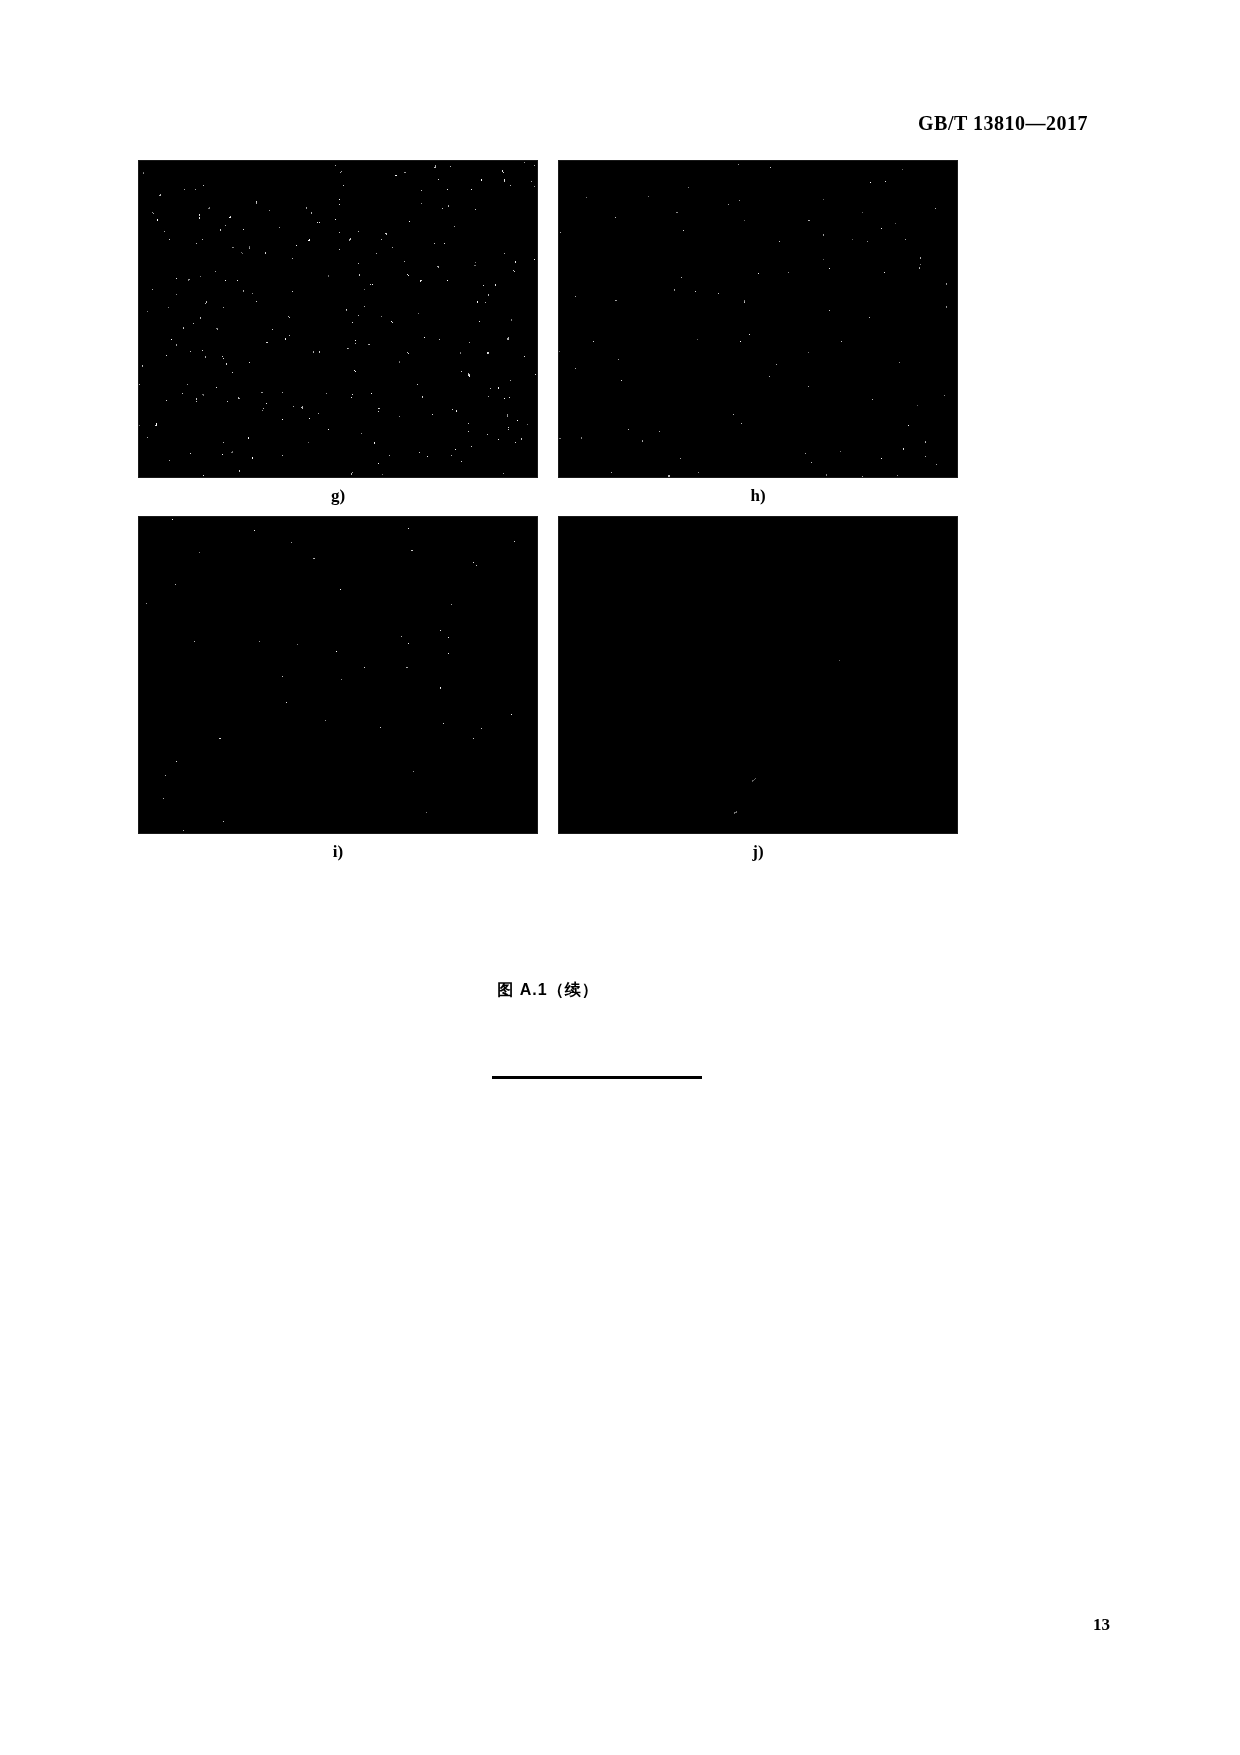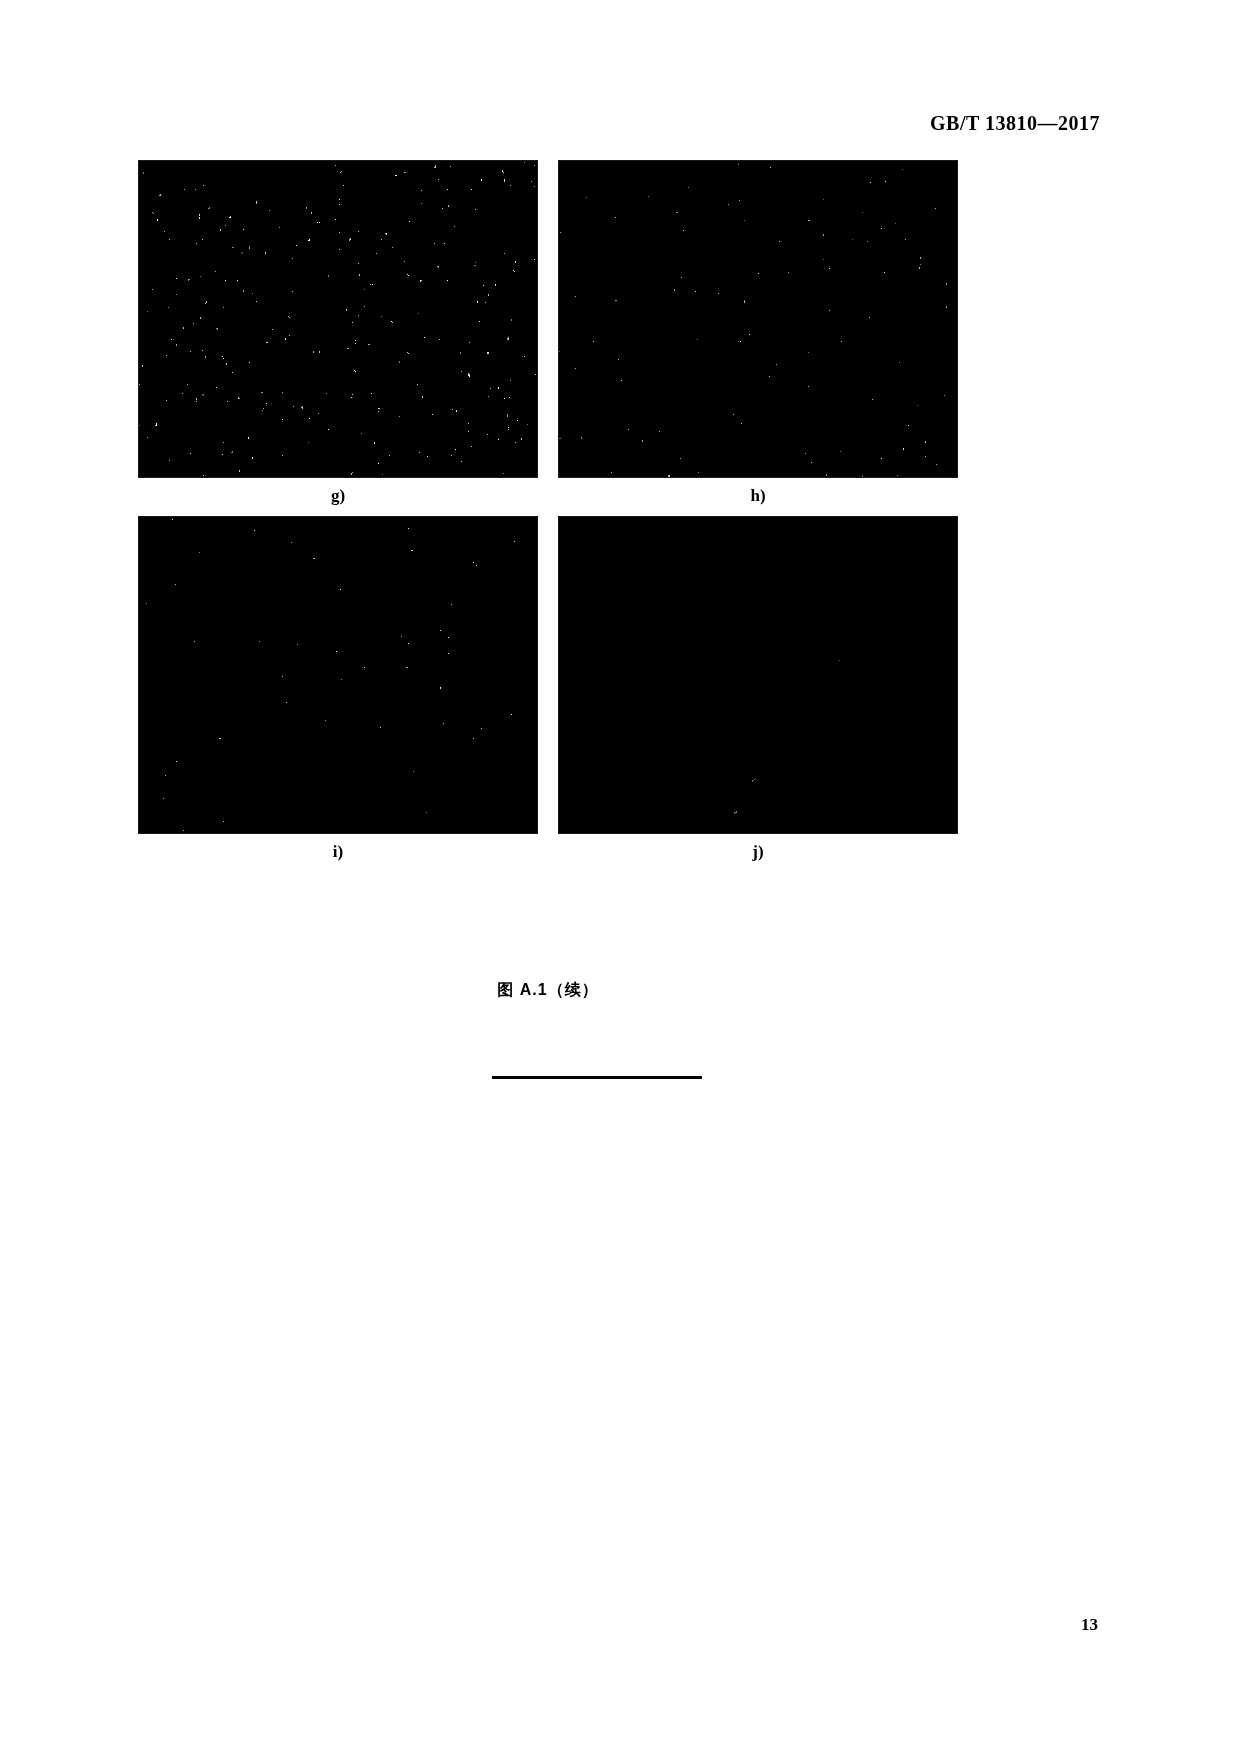--- a/index.html
+++ b/index.html
@@ -18,21 +18,21 @@
 
   .page {
     position: absolute;
     inset: 0;
   }
 
   
   .header-std {
     position: absolute;
     top: 112px;
-    right: 140px;
+    right: 152px;
     font-family: "Liberation Serif", serif;
     font-weight: bold;
     font-size: 20px;
     letter-spacing: 0.5px;
     white-space: nowrap;
   }
 
   
   .figure-block {
     position: absolute;
@@ -96,21 +96,21 @@
     position: absolute;
     left: 492px;
     top: 1076px;
     width: 210px;
     height: 3px;
     background: #000000;
   }
 
   .page-number {
     position: absolute;
-    right: 142px;
+    right: 130px;
     bottom: 120px;
     font-family: "Liberation Serif", serif;
     font-size: 17px;
     font-weight: bold;
   }
 </style>
 </head>
 <body>
 
 <div class="page">

